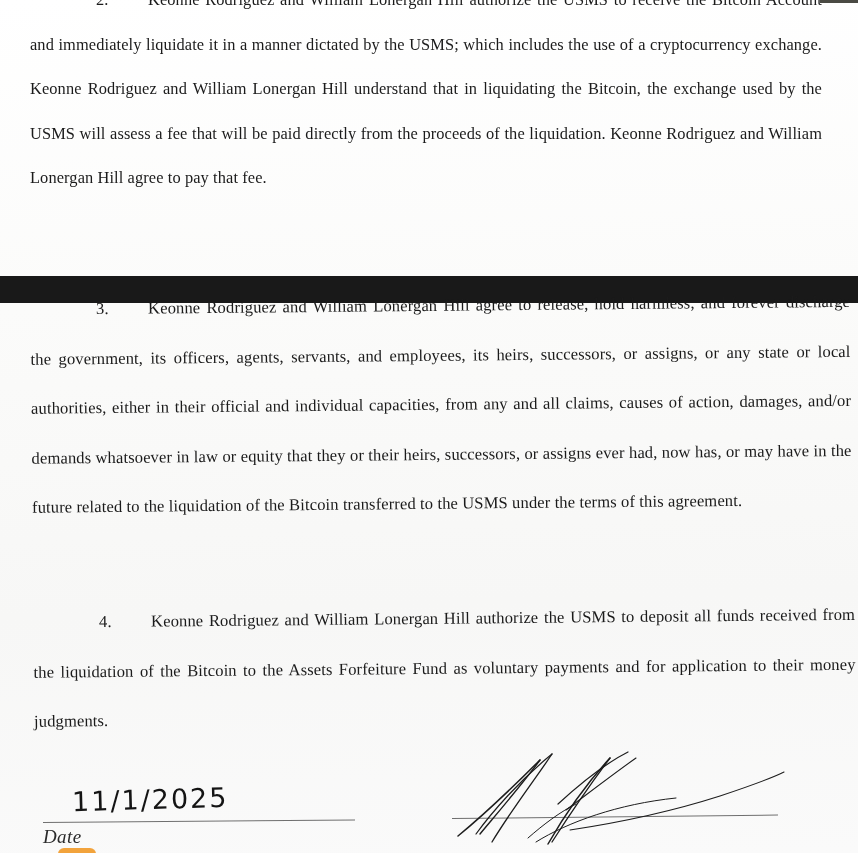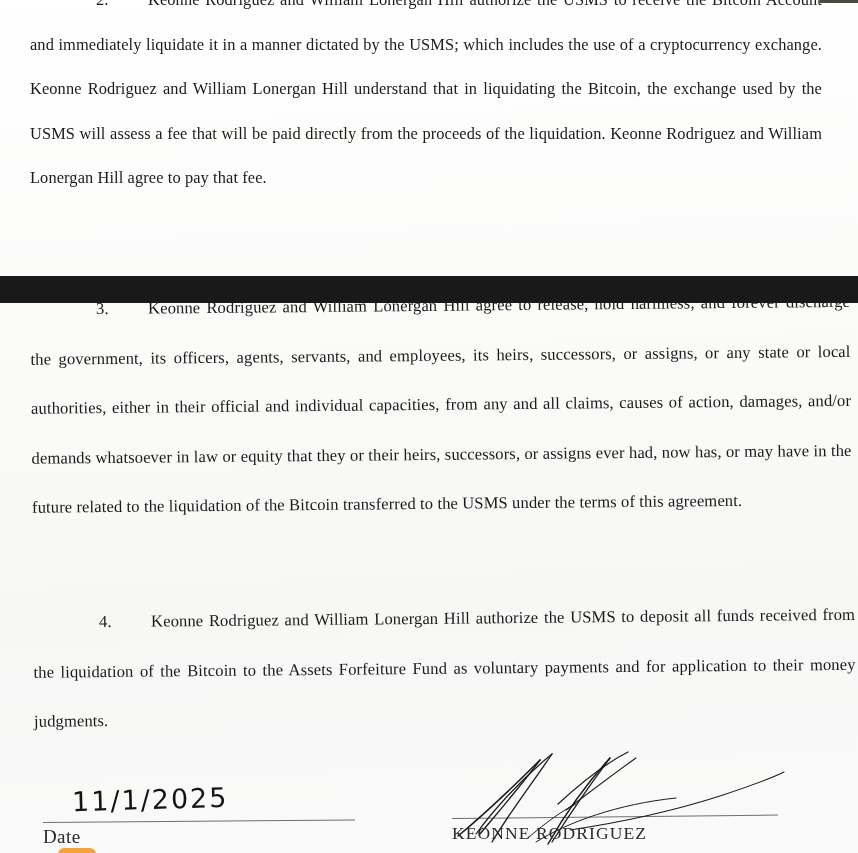--- a/index.html
+++ b/index.html
@@ -70,21 +70,21 @@
   }
   #date-rule{left:43px;top:82px;width:312px;transform:rotate(-0.45deg);transform-origin:0 0;}
   #sig-rule{left:452px;top:78px;width:326px;transform:rotate(-0.6deg);transform-origin:0 0;}
 
   .caption{
     position:absolute;
     font-family:"Liberation Serif","DejaVu Serif",serif;
     color:#2b2b2b;
     white-space:nowrap;
   }
-  #date-caption{left:43px;top:86px;font-size:19px;letter-spacing:.4px;}
+  #date-caption{left:43px;top:86px;font-size:19px;letter-spacing:.4px;font-style:italic;}
   #sig-caption{left:452px;top:83px;font-size:17.5px;letter-spacing:1.1px;}
 
   .handdate{
     position:absolute;left:72px;top:44px;
     font-family:"DejaVu Sans",sans-serif;
     font-size:27px;color:#141414;
     letter-spacing:2px;
     transform:rotate(-1.6deg);
     white-space:nowrap;
   }
@@ -135,18 +135,17 @@
         <path d="M108 106 C 124 78, 146 46, 170 20" stroke-width="1.5"></path>
         <path d="M170 20 C 152 44, 130 76, 112 104" stroke-width="1.3"></path>
         <path d="M118 66 C 142 44, 168 24, 188 14" stroke-width="1.2"></path>
         <path d="M126 72 C 150 54, 176 34, 196 20" stroke-width="1.1"></path>
         <path d="M130 92 C 170 86, 230 74, 280 58 C 310 48, 332 40, 344 34" stroke-width="1.1"></path>
         <path d="M96 104 C 128 84, 178 66, 236 60" stroke-width="1"></path>
         <path d="M88 100 C 104 86, 120 74, 136 66" stroke-width="1"></path>
       </g>
     </svg>
 
-    <div class="caption" id="sig-caption">KEONNE RODRIGUEZ</div>
   </div>
 
   <div class="orange-peek"></div>
 
 </div>
 
 </body></html>

